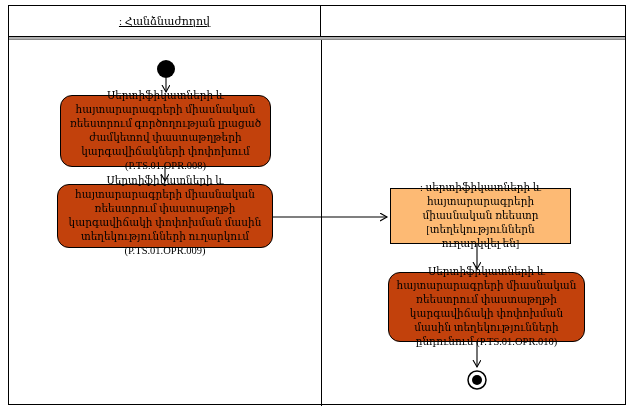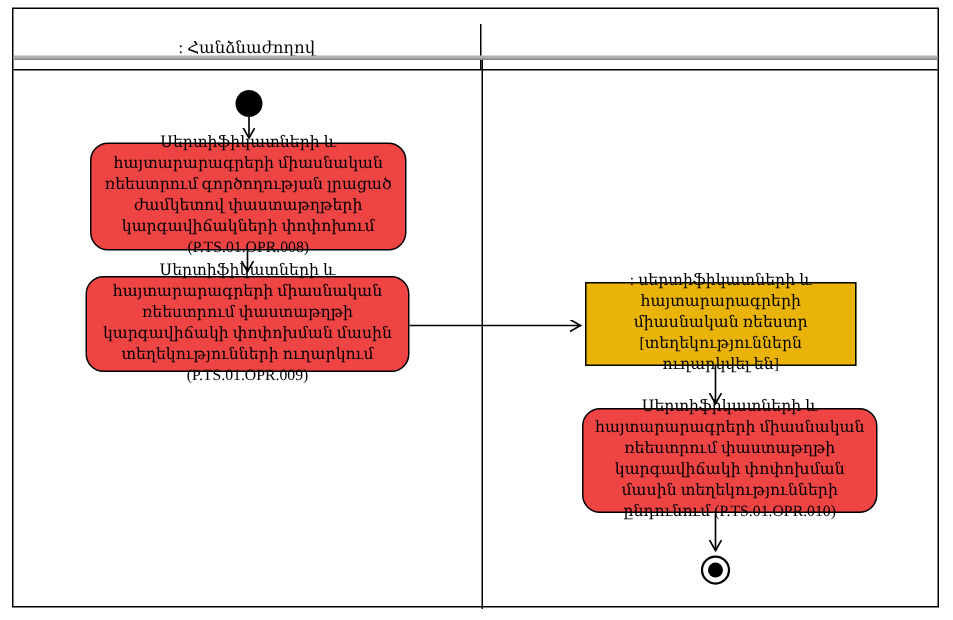--- a/index.html
+++ b/index.html
@@ -6,46 +6,46 @@
   body{
     width:635px;height:413px;position:relative;background:#ffffff;
     font-family:"Liberation Serif","DejaVu Serif",serif;color:#000000;
     overflow:hidden;
   }
   .frame{
     position:absolute;left:8px;top:5px;width:618px;height:400px;
     border:1px solid #000;box-sizing:border-box;background:#fff;
   }
   .lane-header{
-    position:absolute;left:0;top:10px;width:100%;height:31px;
-    border-bottom:1px solid #000;box-sizing:border-box;display:flex;
+    position:absolute;left:0;top:0;width:100%;height:31px;
+    border-bottom:1px solid #000;box-sizing:border-box;display:flex;text-decoration:underline;
   }
   .lane-header .cell{
     flex:0 0 auto;display:flex;align-items:center;justify-content:center;
     font-size:11px;box-sizing:border-box;
   }
   .cell-left{width:312px;border-right:1px solid #000;}
   .cell-right{width:306px;}
   .header-shadow{
     position:absolute;left:0;top:31px;width:100%;height:3px;
     background:#b0b0b0;border-bottom:1px solid #888;box-sizing:border-box;
   }
   .lane-divider{
     position:absolute;left:312px;top:34px;width:0;height:366px;
     border-left:1px solid #000;
   }
   .activity{
     position:absolute;border:1px solid #000;border-radius:12px;
-    background:#ef4444;box-sizing:border-box;
+    background:#c2410c;box-sizing:border-box;
     display:flex;align-items:center;justify-content:center;
     text-align:center;font-size:10.5px;line-height:1.32;
     padding:4px 6px;
   }
   .object-node{
-    position:absolute;border:1px solid #000;background:#eab308;
+    position:absolute;border:1px solid #000;background:#fdba74;
     box-sizing:border-box;display:flex;align-items:center;justify-content:center;
     text-align:center;font-size:10.5px;line-height:1.32;padding:3px 6px;
   }
   #box-activity-1{left:60px;top:95px;width:211px;height:72px;}
   #box-activity-2{left:57px;top:184px;width:216px;height:64px;}
   #box-object-1{left:390px;top:188px;width:181px;height:56px;}
   #box-activity-3{left:388px;top:272px;width:197px;height:70px;}
   svg.overlay{position:absolute;left:0;top:0;width:635px;height:413px;pointer-events:none;}
 </style>
 </head>

